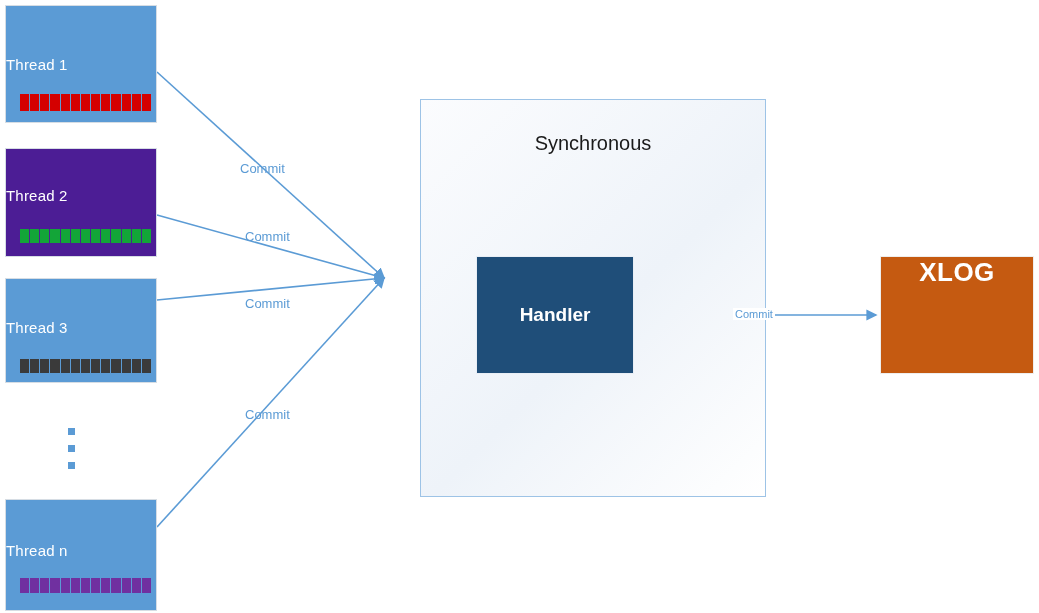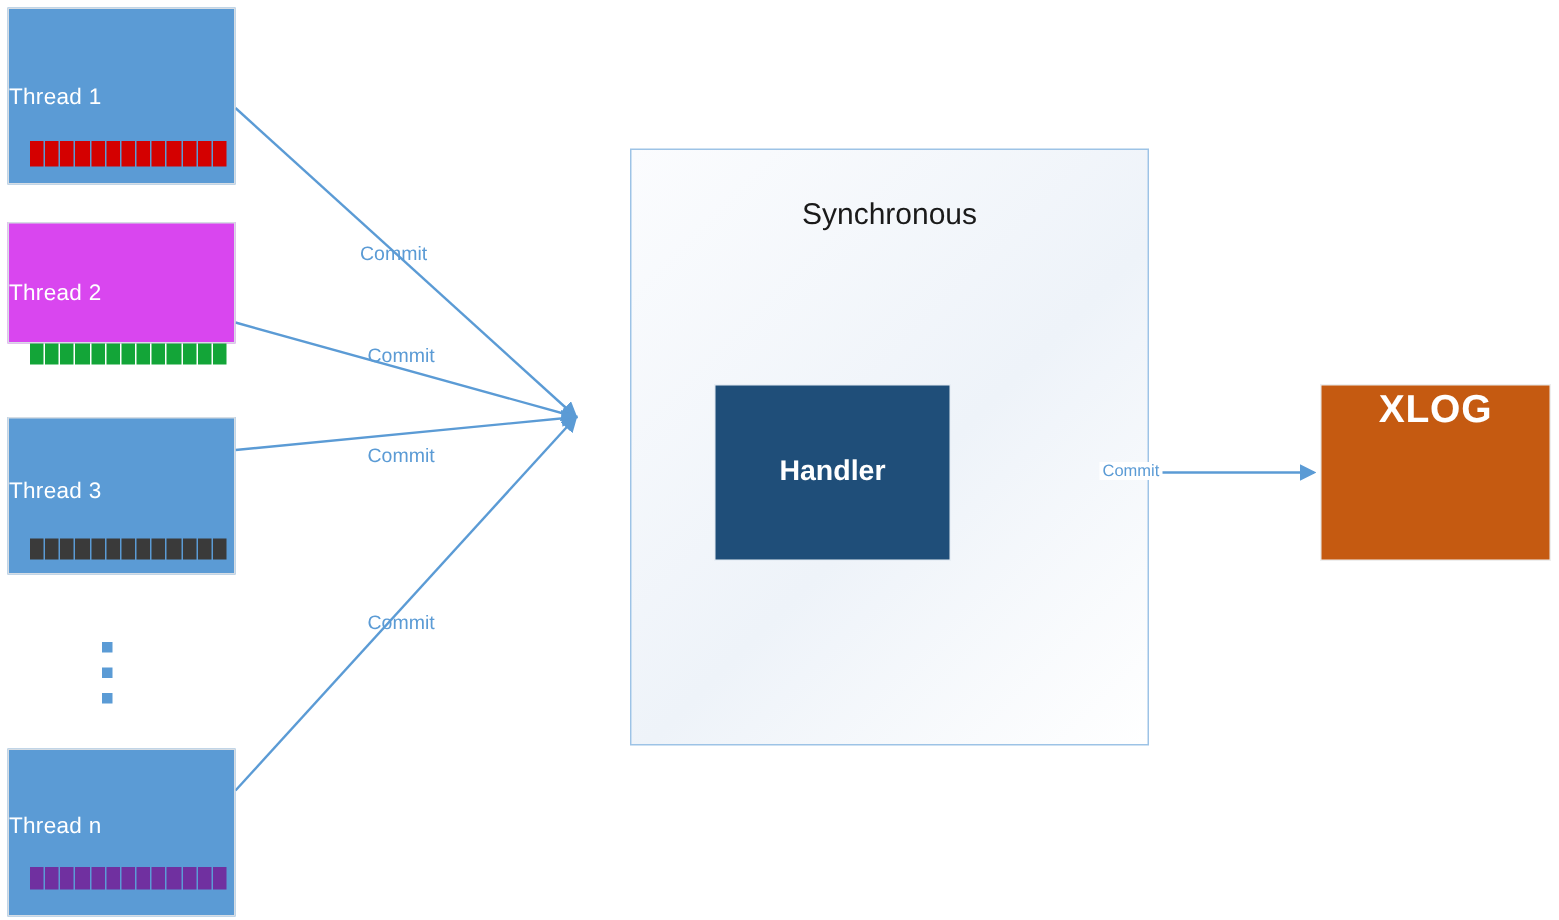--- a/index.html
+++ b/index.html
@@ -162,21 +162,21 @@
           <span class="seg" style="background: rgb(212, 0, 0);"></span>
           <span class="seg" style="background: rgb(212, 0, 0);"></span>
           <span class="seg" style="background: rgb(212, 0, 0);"></span>
           <span class="seg" style="background: rgb(212, 0, 0);"></span>
           <span class="seg" style="background: rgb(212, 0, 0);"></span>
           <span class="seg" style="background: rgb(212, 0, 0);"></span>
           <span class="seg" style="background: rgb(212, 0, 0);"></span>
           <span class="seg" style="background: rgb(212, 0, 0);"></span>
         </div>
       </div>
-      <div class="thread-box" style="left: 5px; top: 148px; width: 152px; height: 81px; background: #d946ef;">
+      <div class="thread-box" style="left: 5px; top: 148px; width: 152px; height: 109px; background: #4c1d95;">
         <div class="thread-label" style="top: 38px;">Thread 2</div>
         <div class="seg-bar" style="left: 14px; top: 80px; width: 131px; height: 14px;">
           <span class="seg" style="background: rgb(19, 165, 56);"></span>
           <span class="seg" style="background: rgb(19, 165, 56);"></span>
           <span class="seg" style="background: rgb(19, 165, 56);"></span>
           <span class="seg" style="background: rgb(19, 165, 56);"></span>
           <span class="seg" style="background: rgb(19, 165, 56);"></span>
           <span class="seg" style="background: rgb(19, 165, 56);"></span>
           <span class="seg" style="background: rgb(19, 165, 56);"></span>
           <span class="seg" style="background: rgb(19, 165, 56);"></span>

